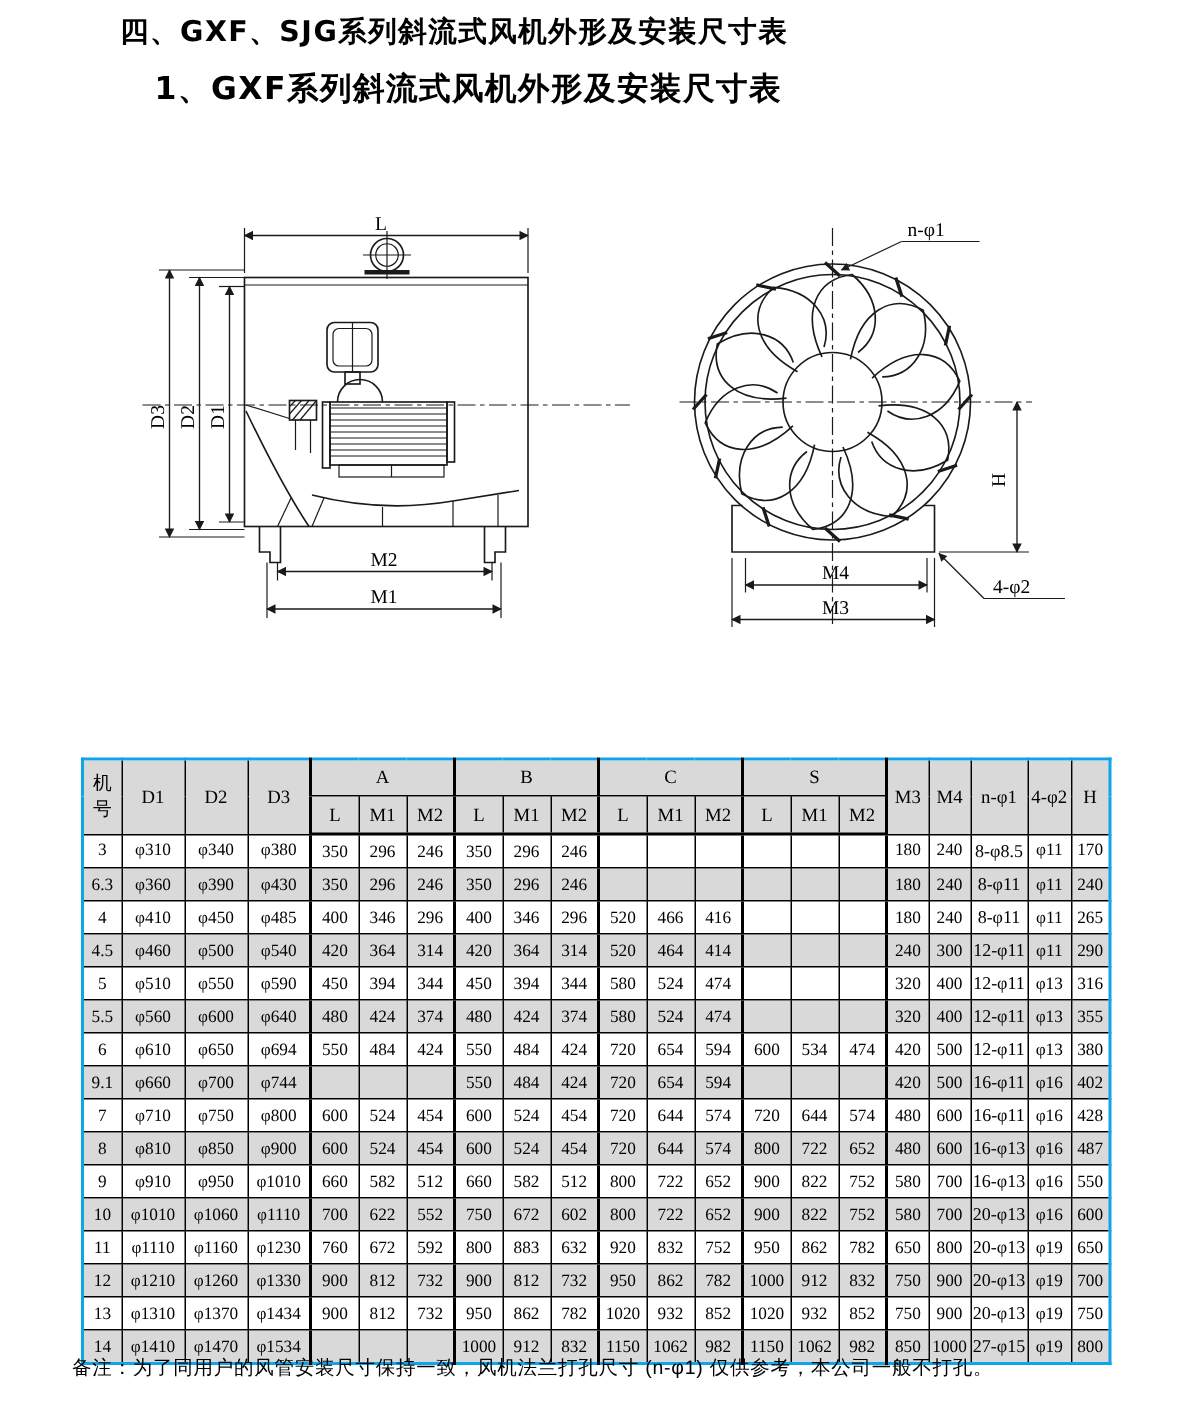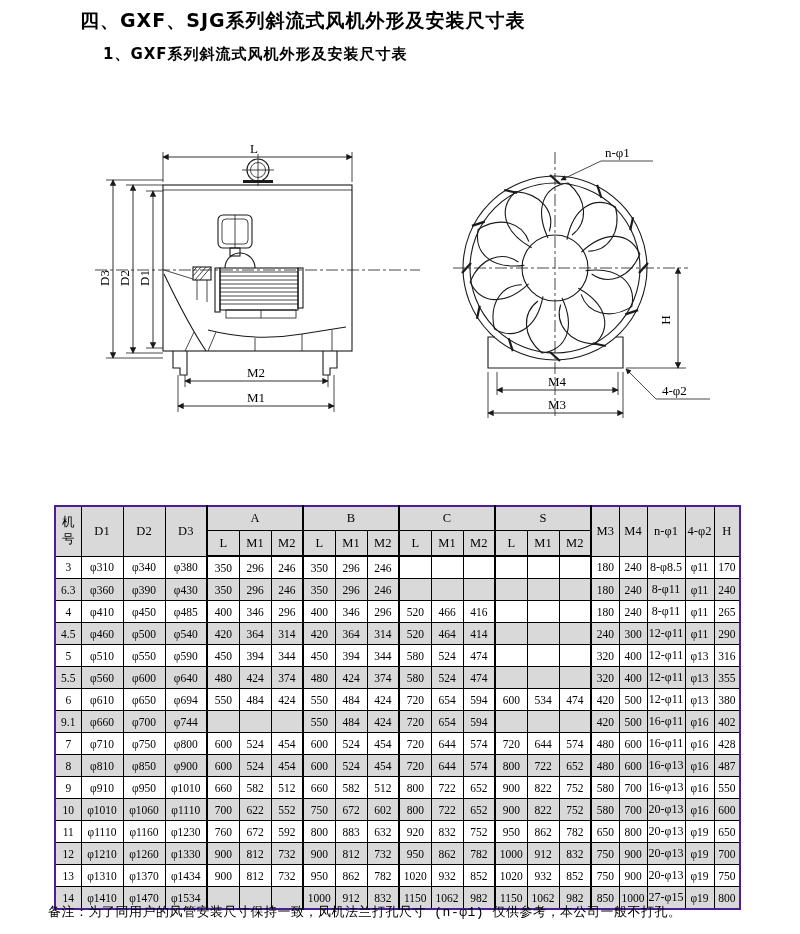--- a/index.html
+++ b/index.html
@@ -1,31 +1,31 @@
 <!DOCTYPE html>
 <html><head>
 <meta charset="utf-8">
 <style>
   html,body{margin:0;padding:0;}
   body{width:800px;height:934px;background:#ffffff;position:relative;overflow:hidden;
        font-family:"Liberation Serif","DejaVu Serif",serif;color:#000;}
   .title1{position:absolute;left:60px;top:8px;font-size:19px;font-weight:bold;
           font-family:"DejaVu Sans","Liberation Sans",sans-serif;letter-spacing:1px;margin-left:20px;}
-  .title2{position:absolute;left:103px;top:45px;font-size:15px;font-weight:bold;
+  .title2{position:absolute;left:103px;top:45px;font-size:21px;font-weight:bold;
           font-family:"DejaVu Sans","Liberation Sans",sans-serif;letter-spacing:1px;}
   .note{position:absolute;left:48px;top:903px;font-size:13px;
-        font-family:Liberation Mono, monospace;letter-spacing:0.5px;}
+        font-family:Liberation Sans, sans-serif;letter-spacing:0.5px;}
   svg{position:absolute;}
   svg .ln{stroke:#1a1a1a;stroke-width:1.1;fill:none;}
   svg .thin{stroke:#1a1a1a;stroke-width:0.8;fill:none;}
   svg .dim{stroke:#1a1a1a;stroke-width:0.9;fill:none;}
   svg .cl{stroke:#1a1a1a;stroke-width:0.8;fill:none;stroke-dasharray:12 3 3 3;}
   svg text{fill:#000;font-family:"Liberation Serif","DejaVu Serif",serif;font-size:13px;}
   table{border-collapse:collapse;table-layout:fixed;position:absolute;left:54px;top:505px;
-        border:2px solid #4c1d95;background:#fff;}
+        border:2px solid #0ea5e9;background:#fff;}
   th,td{border:1px solid #000;text-align:center;vertical-align:middle;padding:0;
         font-family:"Liberation Serif","DejaVu Serif",serif;font-weight:normal;overflow:hidden;}
   thead th{background:#d9d9d9;font-size:12.5px;height:23px;}
   thead tr.subrow th{height:24px;border-bottom:2px solid #000;}
   tbody td{font-size:11.5px;height:21px;}
   tbody td:nth-child(19){font-size:12px;}
   tr.shade td{background:#d9d9d9;}
   .gsep{border-left:2px solid #000;}
 </style>
 </head>

